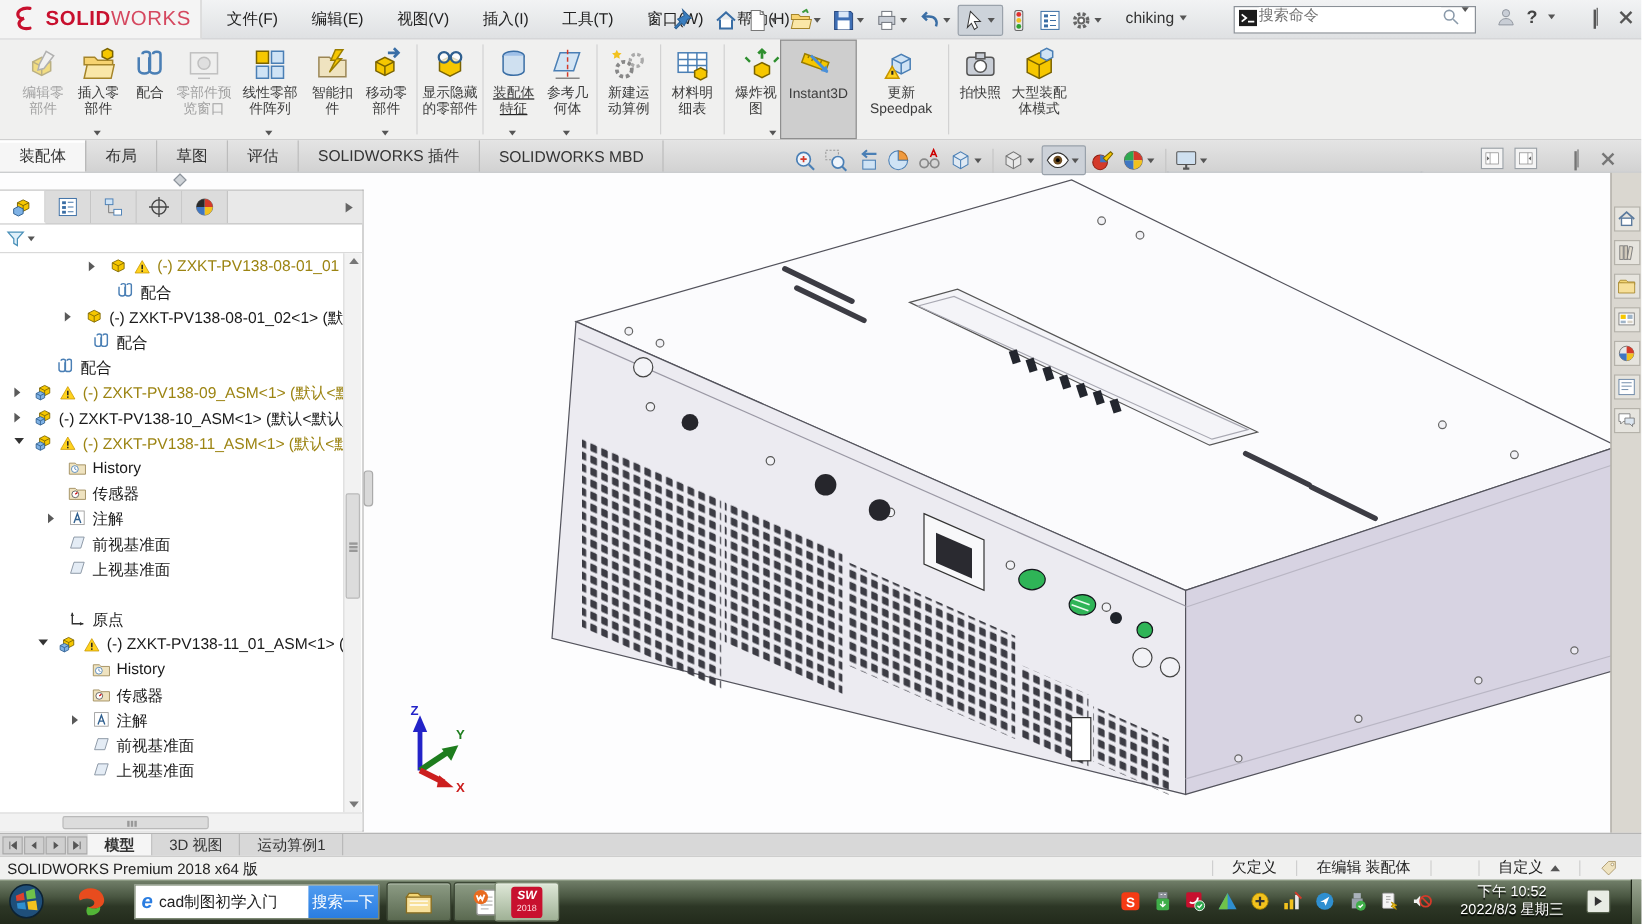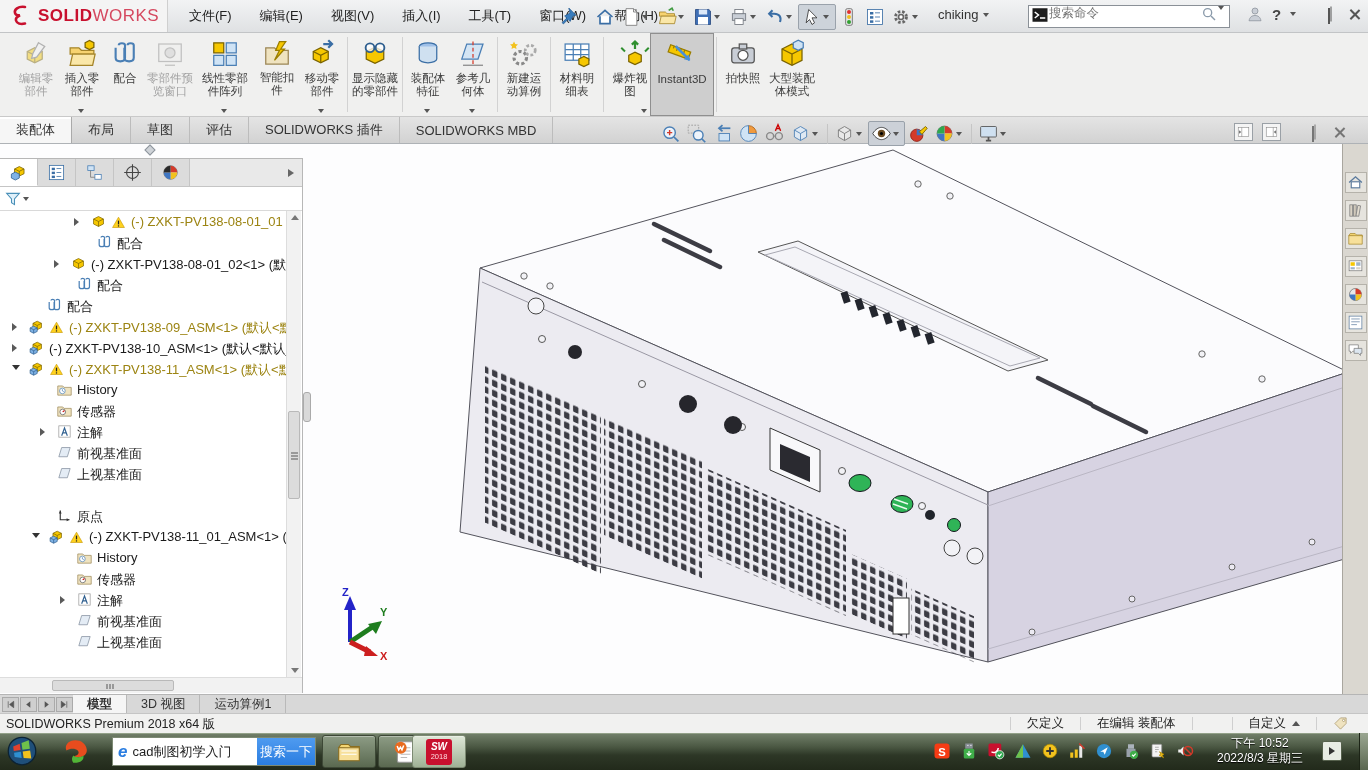--- a/index.html
+++ b/index.html
@@ -320,21 +320,21 @@
         <div class="rbtn" style="width: 60px;">
           <span class="ic" style="height: 30px; width: 30px;"><svg viewBox="0 0 24 24" width="100%" height="100%">
               <path d="M3 3h8v8H3z" fill="#f6c700" stroke="#7a6300"></path>
               <path d="M13 3h8v8h-8z" fill="#cfe3f5" stroke="#4a7fb5"></path>
               <path d="M3 13h8v8H3z" fill="#cfe3f5" stroke="#4a7fb5"></path>
               <path d="M13 13h8v8h-8z" fill="#cfe3f5" stroke="#4a7fb5"></path>
             </svg></span>
           <div class="rlabel" style="max-width: 56px;">线性零部件阵列</div>
           <span class="caret rcaret"></span>
         </div>
-        <div class="rbtn" style="width: 44px; font-family: Liberation Mono, monospace;">
+        <div class="rbtn" style="width: 44px;">
           <span class="ic" style="height: 30px; width: 30px;"><svg viewBox="0 0 24 24" width="100%" height="100%">
               <path d="M3 7h7l2 2h9v11H3z" fill="#efe3c0" stroke="#9b8655"></path>
               <path d="M14 2l-3 7h3l-4 8 8-9h-3l4-6z" fill="#f6c700" stroke="#9a7d00"></path>
             </svg></span>
           <div class="rlabel" style="max-width: 40px;">智能扣件</div>
         </div>
         <div class="rbtn" style="width: 46px;">
           <span class="ic" style="height: 30px; width: 30px;"><svg viewBox="0 0 24 24" width="100%" height="100%">
               <path d="M5 10L11 7l6 3v6l-6 3-6-3z" fill="#f6c700" stroke="#7a6300"></path>
               <path d="M5 10l6 3 6-3M11 13v6" fill="none" stroke="#7a6300"></path>
@@ -347,21 +347,21 @@
         <div class="rbtn" style="width: 50px;">
           <span class="ic" style="height: 30px; width: 30px;"><svg viewBox="0 0 24 24" width="100%" height="100%">
               <path d="M5 10L12 6.5 19 10v6l-7 3.5L5 16z" fill="#f6c700" stroke="#7a6300"></path>
               <circle cx="8" cy="7" r="3.5" fill="#fff" fill-opacity=".75" stroke="#2f5f8f" stroke-width="1.5"></circle>
               <circle cx="16" cy="7" r="3.5" fill="#fff" fill-opacity=".75" stroke="#2f5f8f" stroke-width="1.5"></circle>
               <path d="M11.5 7h1" stroke="#2f5f8f"></path>
             </svg></span>
           <div class="rlabel" style="max-width: 46px;">显示隐藏的零部件</div>
         </div>
         <div class="rsep"></div>
-        <div class="rbtn" style="width: 46px;">
+        <div class="rbtn" style="width: 46px; text-decoration: underline;">
           <span class="ic" style="height: 30px; width: 30px;"><svg viewBox="0 0 24 24" width="100%" height="100%">
               <ellipse cx="12" cy="6" rx="7" ry="3" fill="#9fc0e8" stroke="#3a6ea5"></ellipse>
               <path d="M5 6v10c0 1.7 3.1 3 7 3s7-1.3 7-3V6" fill="#cfe0f0" stroke="#3a6ea5"></path>
             </svg></span>
           <div class="rlabel" style="max-width: 42px;">装配体特征</div>
           <span class="caret rcaret"></span>
         </div>
         <div class="rbtn" style="width: 44px;">
           <span class="ic" style="height: 30px; width: 30px;"><svg viewBox="0 0 24 24" width="100%" height="100%">
               <path d="M7 4h13l-4 12H3z" fill="#cfe3f5" fill-opacity=".85" stroke="#4a7fb5"></path>
@@ -402,20 +402,29 @@
         <div class="rbtn active" style="width: 64px;">
           <span class="ic" style="height: 30px; width: 30px;"><svg viewBox="0 0 24 24" width="100%" height="100%">
               <g transform="rotate(20 11 11)">
                 <rect x="1" y="7" width="17" height="6" fill="#f6c700" stroke="#9a7d00"></rect>
                 <path d="M4 7v2M7 7v3M10 7v2M13 7v3" stroke="#9a7d00"></path>
               </g>
               <path d="M7 5l11 11" stroke="#4a90d9" stroke-width="2"></path>
               <path d="M18.5 16.5l-1.2-5-3.8 3.8z" fill="#4a90d9"></path>
             </svg></span>
           <div class="rlabel" style="max-width: 60px;">Instant3D</div>
+        </div>
+        <div class="rbtn" style="width: 74px;">
+          <span class="ic" style="height: 30px; width: 30px;"><svg viewBox="0 0 24 24" width="100%" height="100%">
+              <path d="M6 8l6-3 6 3v7l-6 3-6-3z" fill="#cfe3f5" stroke="#4a7fb5"></path>
+              <path d="M6 8l6 3 6-3M12 11v7" fill="none" stroke="#4a7fb5"></path>
+              <path d="M6 13l4.5 8h-9z" fill="#ffd21e" stroke="#c79600"></path>
+              <rect x="5.4" y="16" width="1.4" height="2.6" fill="#222"></rect>
+            </svg></span>
+          <div class="rlabel" style="max-width: 70px;">更新 Speedpak</div>
         </div>
         <div class="rsep"></div>
         <div class="rbtn" style="width: 48px;">
           <span class="ic" style="height: 30px; width: 30px;"><svg viewBox="0 0 24 24" width="100%" height="100%">
               <rect x="3" y="7" width="18" height="12" rx="2" fill="#c9ced6" stroke="#555"></rect>
               <circle cx="12" cy="13" r="4" fill="#fff" stroke="#555"></circle>
               <rect x="9" y="4" width="6" height="4" fill="#c9ced6" stroke="#555"></rect>
             </svg></span>
           <div class="rlabel" style="max-width: 44px;">拍快照</div>
         </div>

